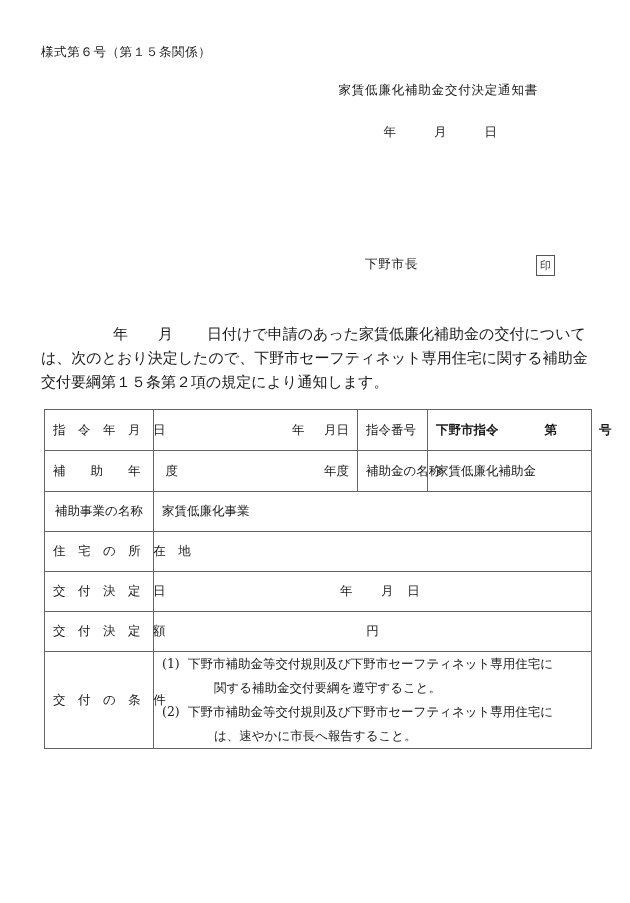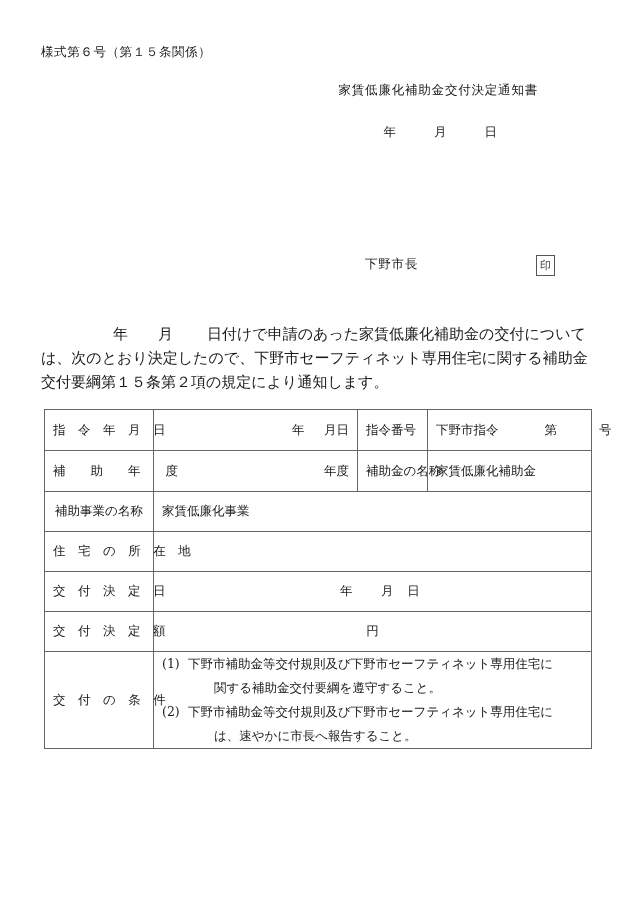--- a/index.html
+++ b/index.html
@@ -153,20 +153,21 @@
     padding: 0 5px;
   }
   .cell-year {
     text-align: right;
     padding-right: 9px;
     white-space: nowrap;
   }
   .cell-order-no {
     white-space: nowrap;
     padding-left: 9px;
+    font-weight: bold;
   }
   .cell-order-no .sp1 { display: inline-block; width: 46px; }
   .cell-order-no .sp2 { display: inline-block; width: 42px; }
   .cell-plain { padding-left: 9px; }
 
   .cell-decide-date {
     text-align: center;
     white-space: nowrap;
     padding-right: 50px;
   }

